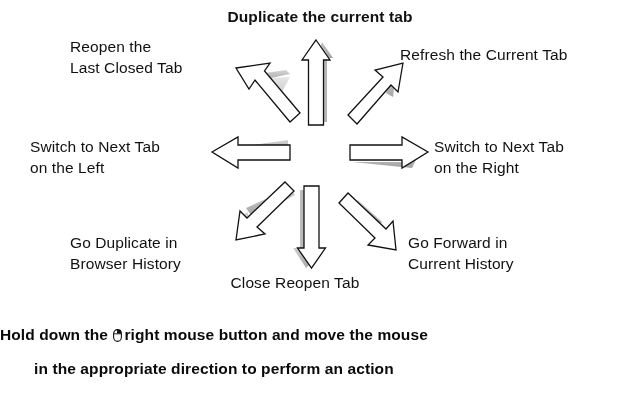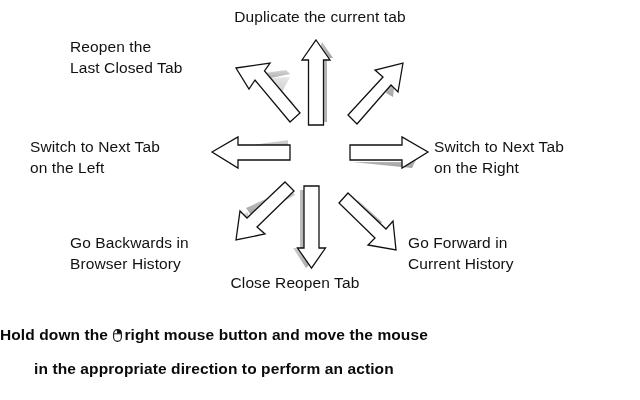--- a/index.html
+++ b/index.html
@@ -37,21 +37,21 @@
     font-size: 15.5px;
     line-height: 21px;
     color: #111111;
     white-space: pre-line;
     letter-spacing: 0.1px;
   }
   .label.c  { text-align: center; }
   .label.l  { text-align: left; }
 
   
-  #lbl-up        { left: 190px; top: 6px;   width: 260px; }
+  #lbl-up        { left: 190px; top: 6px;   width: 260px; font-weight: bold; }
   #lbl-upleft    { left: 70px;  top: 36px;  width: 190px; }
   #lbl-upright   { left: 400px; top: 44px;  width: 220px; }
   #lbl-left      { left: 30px;  top: 136px; width: 180px; }
   #lbl-right     { left: 434px; top: 136px; width: 200px; }
   #lbl-downleft  { left: 70px;  top: 232px; width: 190px; }
   #lbl-downright { left: 408px; top: 232px; width: 200px; }
   #lbl-down      { left: 190px; top: 272px; width: 210px; }
 
   .footer {
     position: absolute;
@@ -136,28 +136,29 @@
       <path d="M376 228 L390 230 L386 239 L372 235 Z" fill="url(#shadeH)" stroke="none" opacity="0.9"></path>
       <path d="M348 193 L386 229 L393 221 L396 250 L368 245 L375 238 L339 203 Z" fill="#ffffff" stroke="#111111" stroke-width="1.3" stroke-linejoin="miter"></path>
     </g>
   </svg>
 
   <div class="label c" id="lbl-up">Duplicate the current tab</div>
 
   <div class="label l" id="lbl-upleft">Reopen the
 Last Closed Tab</div>
 
+  <div class="label l" id="lbl-upright">Refresh the Current Tab</div>
 
   <div class="label l" id="lbl-left">Switch to Next Tab
 on the Left</div>
 
   <div class="label l" id="lbl-right">Switch to Next Tab
 on the Right</div>
 
-  <div class="label l" id="lbl-downleft">Go Backwards in
+  <div class="label l" id="lbl-downleft">Go Duplicate in
 Browser History</div>
 
   <div class="label l" id="lbl-downright">Go Forward in
 Current History</div>
 
   <div class="label c" id="lbl-down">Close Reopen Tab</div>
 
   <div class="footer" id="foot-1">
     <span>Hold down the </span><span class="mouse-ico"><svg viewBox="0 0 9 13" width="9" height="13">
         <rect x="0.6" y="0.6" width="7.8" height="11.8" rx="3.9" ry="4.4" fill="#ffffff" stroke="#111111" stroke-width="1.1"></rect>

